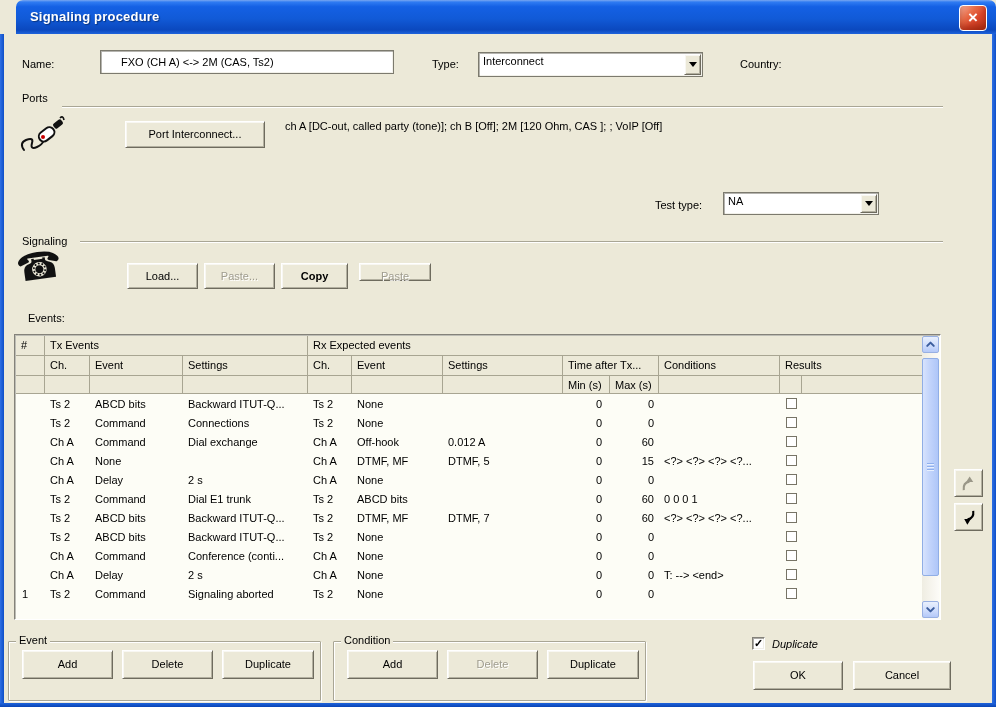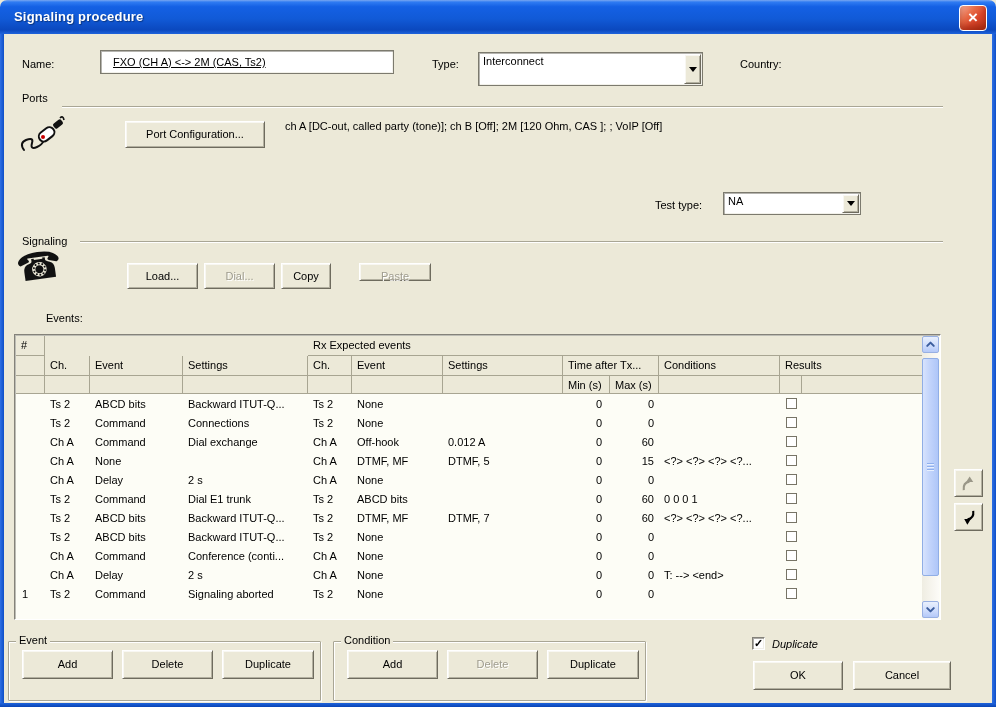--- a/index.html
+++ b/index.html
@@ -3,21 +3,21 @@
 <meta charset="utf-8">
 <style>
   * { margin:0; padding:0; box-sizing:border-box; }
   html,body { background:#D8D4C4; font-family:"Liberation Sans", sans-serif; }
   .window {
     position:relative; width:996px; height:707px; background:#ECE9D8;
     overflow:hidden; font-size:11px; color:#000;
   }
   
   .titlebar {
-    position:absolute; left:0; top:0; right:0; height:34px;
+    position:absolute; left:16px; top:0; right:0; height:34px;
     background:linear-gradient(180deg,#7AA7F0 0%,#2F7BF2 6%,#1460E4 20%,#115AD7 55%,#0B48BE 88%,#1E63DC 100%);
     border-radius:7px 7px 0 0;
   }
   .title-text {
     position:absolute; left:14px; top:9px; color:#fff; font-size:13px; font-weight:bold;
     text-shadow:1px 1px 1px #0A3580; letter-spacing:.2px;
   }
   .close-btn {
     position:absolute; right:9px; top:5px; width:28px; height:26px; border-radius:4px;
     border:1px solid #fff;
@@ -31,21 +31,21 @@
   .edge-right { right:0; top:34px; bottom:0; width:4px; }
   .edge-bottom{ left:0; right:0; bottom:0; height:4px; background:linear-gradient(180deg,#1E63DC,#0B44B4); }
 
   .lbl { position:absolute; white-space:nowrap;text-align:center; }
 
   
   .sunken {
     background:#fff; border:1px solid #7C7A6E;
     box-shadow:inset 1px 1px 0 rgba(90,88,78,.45), inset -1px -1px 0 #f2f1ea;
   }
-  .textfield { position:absolute; font:11px "Liberation Sans",sans-serif; padding:0 12px; outline:none;text-decoration:underline; }
+  .textfield { position:absolute; font:11px "Liberation Sans",sans-serif; padding:0 20px; outline:none; }
 
   
   .btn3d {
     position:absolute; background:#ECE9D8; text-align:center; cursor:pointer;
     border:1px solid #6E6B5E; border-top-color:#fff; border-left-color:#fff;
     box-shadow:inset 1px 1px 0 #F8F7F2, inset -1px -1px 0 #B3B0A0;
     font:11px "Liberation Sans",sans-serif; color:#000;
   }
   .btn3d.disabled { color:#9F9C8E; text-shadow:1px 1px 0 #fff; cursor:default; }
 
@@ -119,21 +119,21 @@
       <span>×</span>
     </div>
   </div>
   <div class="edge edge-left"></div>
   <div class="edge edge-right"></div>
   <div class="edge edge-bottom"></div>
 
   <span class="lbl" style="left:22px; top:58px;">Name:</span>
   <input class="textfield sunken" style="left: 100px; top: 50px; width: 294px; height: 24px;" value="FXO (CH A) &lt;-&gt; 2M (CAS, Ts2)">
   <span class="lbl" style="left:432px; top:58px;">Type:</span>
-  <div class="combo" style="left:478px; top:52px; width:225px; height:34px;padding-left:32px;">
+  <div class="combo" style="left:478px; top:52px; width:225px; height:25px;padding-left:32px;">
     <div class="field sunken"></div>
     <span class="valuetext">Interconnect</span>
     <div class="dropbtn">
         <span class="arrow"></span>
       </div>
   </div>
   <span class="lbl" style="left:740px; top:58px;">Country:</span>
 
   <span class="lbl" style="left:22px; top:92px;">Ports</span>
   <div class="sepline" style="left:62px; width:881px; top:106px;"></div>
@@ -141,45 +141,46 @@
     <path d="M4 36 q-5 -7 2 -10 q8 -3 6 3 q-2 7 5 4 q5 -2 7 -7" fill="none" stroke="#111" stroke-width="2" stroke-linecap="round"></path>
     <g transform="rotate(-38 27 20)">
       <rect x="18" y="15" width="17" height="10" rx="5" fill="#fff" stroke="#111" stroke-width="2"></rect>
     </g>
     <g transform="rotate(-38 38 10)">
       <rect x="33" y="7" width="10" height="6" rx="2" fill="#111"></rect>
     </g>
     <circle cx="23" cy="23" r="2" fill="#C80000"></circle>
     <path d="M40 4 q3 -3 4 2" fill="none" stroke="#111" stroke-width="1.6"></path>
   </svg>
-  <div class="btn3d" style="left:125px; top:121px; width:140px; height:27px; line-height:25px;">Port Configuration...</div>
+  <div class="btn3d" style="left:125px; top:121px; width:140px; height:27px; line-height:25px;">Port Interconnect...</div>
   <span class="lbl" style="left:273px; top:120px;margin-left:12px;">ch A [DC-out, called party (tone)]; ch B [Off]; 2M [120 Ohm, CAS ]; ; VoIP [Off]</span>
 
   <span class="lbl" style="left:655px; top:199px;">Test type:</span>
-  <div class="combo" style="left:723px; top:192px; width:138px; height:23px;">
+  <div class="combo" style="left:723px; top:192px; width:156px; height:23px;">
     <div class="field sunken"></div>
     <span class="valuetext">NA</span>
     <div class="dropbtn">
         <span class="arrow"></span>
       </div>
   </div>
 
   <span class="lbl" style="left:22px; top:235px;">Signaling</span>
   <div class="sepline" style="left:80px; width:863px; top:241px;"></div>
   <div class="phone-icon">☎</div>
   <div class="btn3d" style="left:127px; top:263px; width:71px; height:26px; line-height:24px;">Load...</div>
-  <div class="btn3d disabled" style="left:204px; top:263px; width:71px; height:26px; line-height:24px;">Dial...</div>
-  <div class="btn3d" style="left:281px; top:263px; width:50px; height:26px; line-height:24px;">Copy</div>
+  <div class="btn3d disabled" style="left:204px; top:263px; width:71px; height:26px; line-height:24px;">Paste...</div>
+  <div class="btn3d" style="left:281px; top:263px; width:67px; height:26px; line-height:24px;font-weight:bold;">Copy</div>
   <div class="btn3d disabled" style="left:359px; top:263px; width:72px; height:18px; line-height:24px;">Paste</div>
 
-  <span class="lbl" style="left:28px; top:312px;margin-left:18px;">Events:</span>
+  <span class="lbl" style="left:28px; top:312px;">Events:</span>
   <div class="evt-table">
     <div class="tbl-inner">
       <div class="hgrid">
         <div class="hcell" style="grid-row:1; grid-column:1;">#</div>
+        <div class="hcell" style="grid-row:1; grid-column:2/span 3;">Tx Events</div>
         <div class="hcell" style="grid-row:1; grid-column:5/span 8; border-right:none;">Rx Expected events</div>
         <div class="hcell" style="grid-row:2; grid-column:1;"></div>
         <div class="hcell" style="grid-row:2; grid-column:2;">Ch.</div>
         <div class="hcell" style="grid-row:2; grid-column:3;">Event</div>
         <div class="hcell" style="grid-row:2; grid-column:4;">Settings</div>
         <div class="hcell" style="grid-row:2; grid-column:5;">Ch.</div>
         <div class="hcell" style="grid-row:2; grid-column:6;">Event</div>
         <div class="hcell" style="grid-row:2; grid-column:7;">Settings</div>
         <div class="hcell" style="grid-row:2; grid-column:8/span 2;">Time after Tx...</div>
         <div class="hcell" style="grid-row:2; grid-column:10;">Conditions</div>

